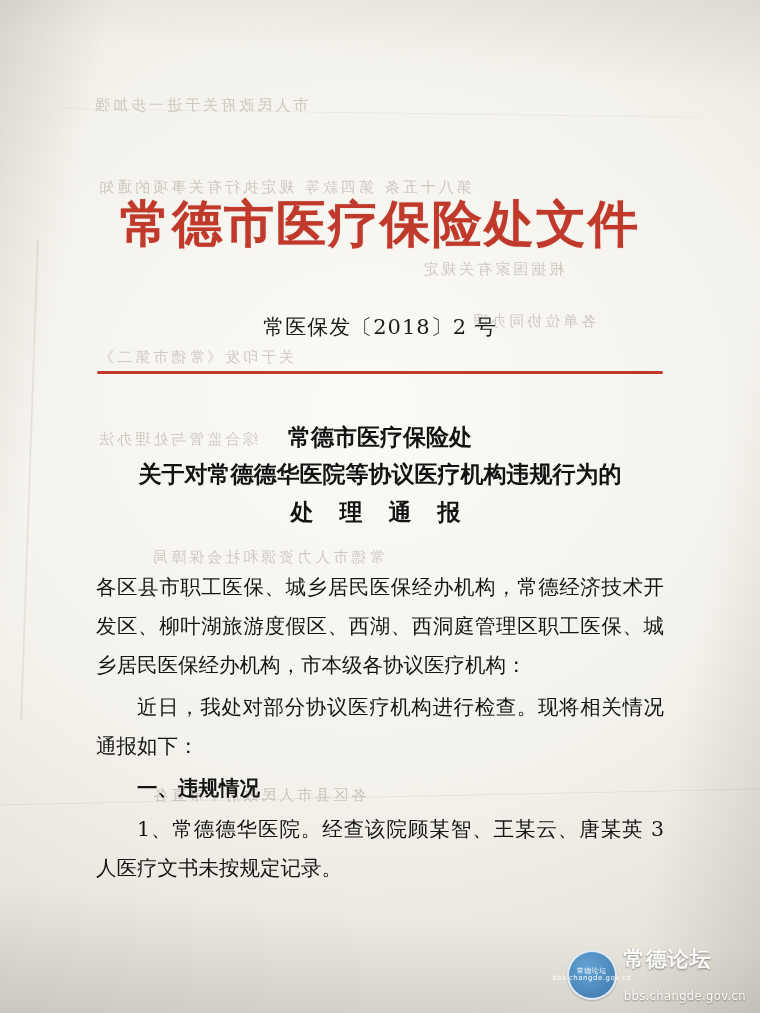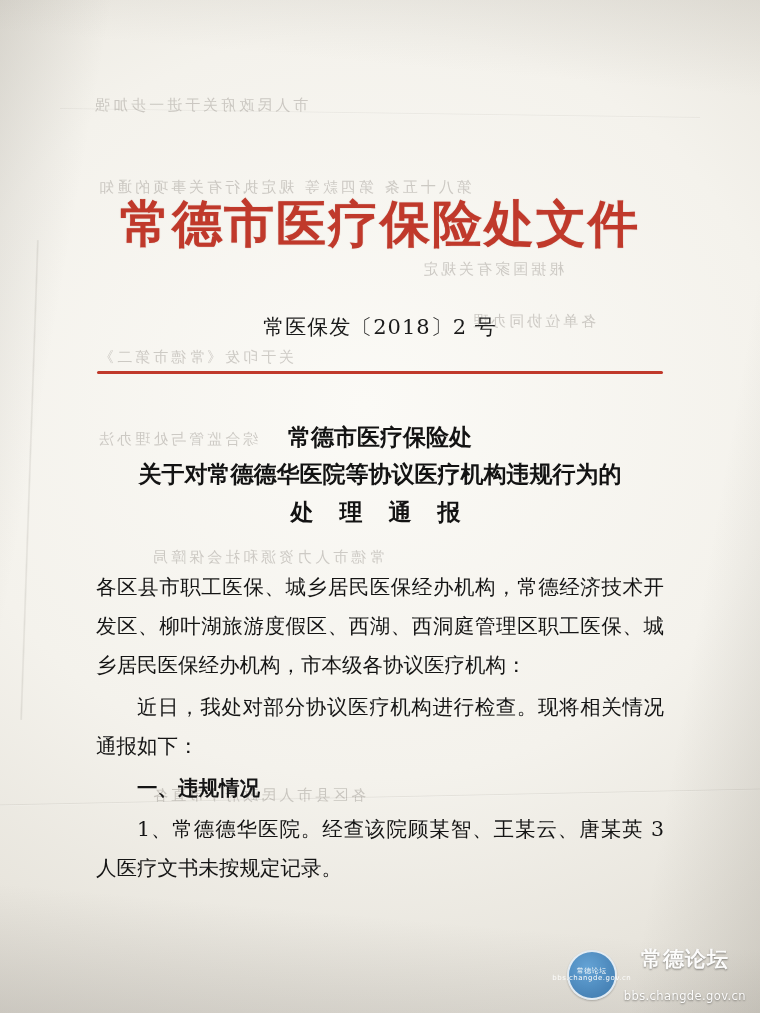--- a/index.html
+++ b/index.html
@@ -148,21 +148,21 @@
     display: flex;
     align-items: center;
     justify-content: center;
     text-align: center;
     font-family: "DejaVu Sans", sans-serif;
     letter-spacing: 0.5px;
     box-shadow: 0 1px 2px rgba(0,0,0,0.25);
   }
   .wm-text {
     margin-left: 7px;
-    text-align: center;
+    text-align: left;
     color: #ffffff;
     text-shadow: 0 1px 2px rgba(0,0,0,0.45);
     font-family: "DejaVu Sans", sans-serif;
   }
   .wm-title {
     font-size: 21px;
     font-weight: bold;
     letter-spacing: 1px;
     line-height: 1.1;
   }

